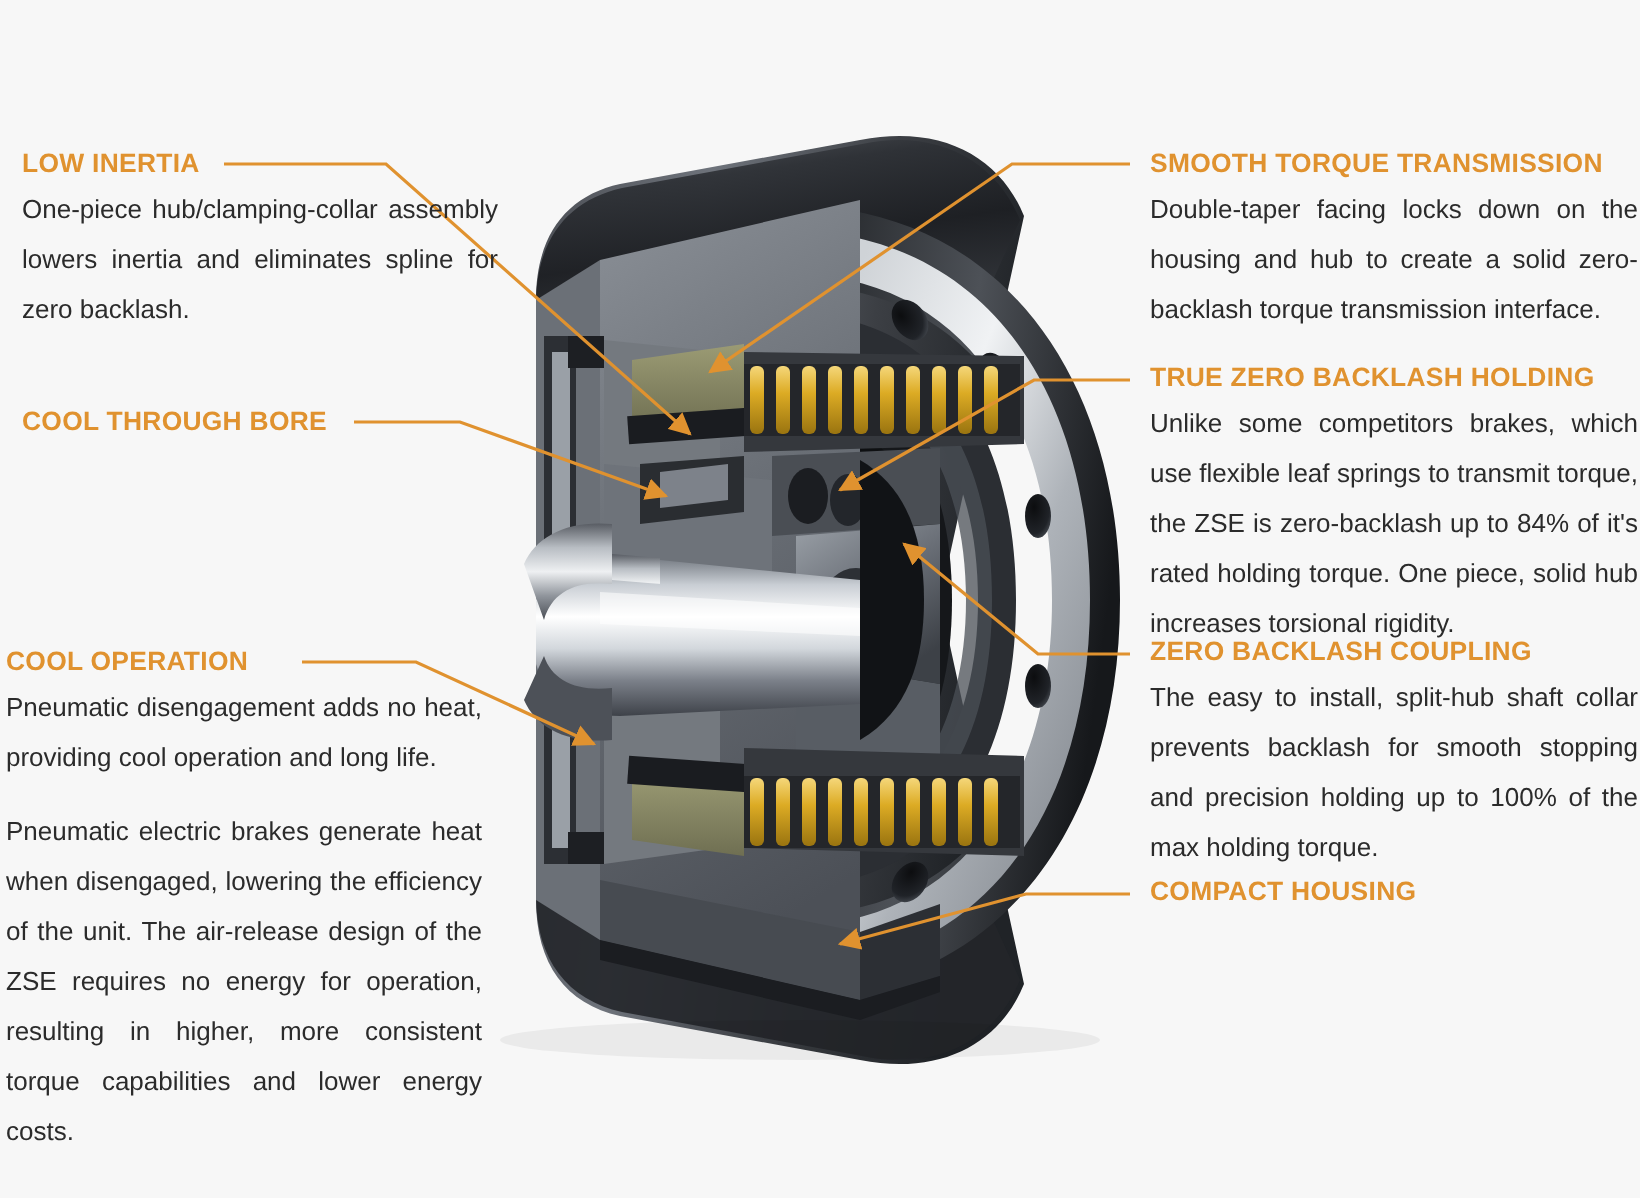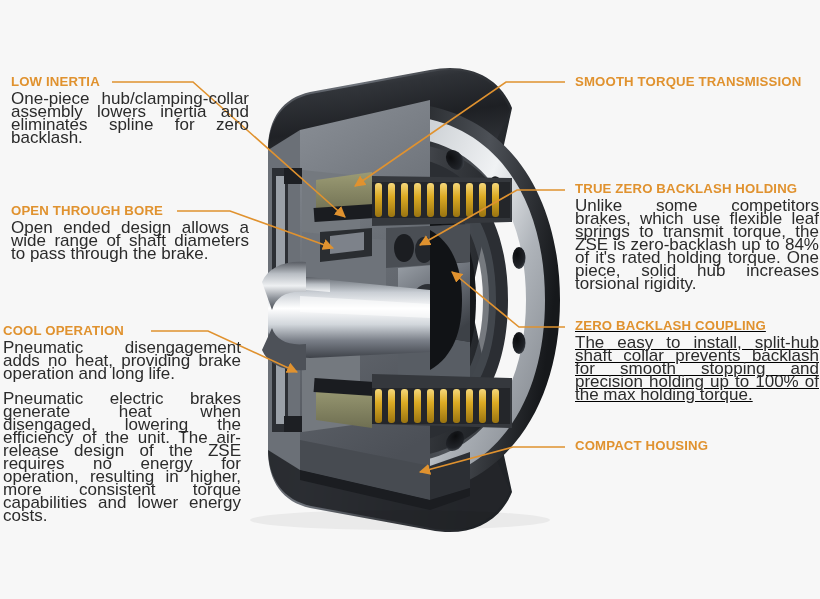--- a/index.html
+++ b/index.html
@@ -30,37 +30,37 @@
     font-size: 13.2px;
     font-weight: bold;
     letter-spacing: 0.15px;
     color: #e0922f;
     white-space: nowrap;
     margin: 0 0 3px 0;
     line-height: 15px;
   }
   .callout-body {
     font-family: "Liberation Sans", sans-serif;
-    font-size: 17px;
-    line-height: 13px;
+    font-size: 13px;
+    line-height: 25px;
     color: #2b2b2b;
     text-align: justify;
     margin: 0;
   }
   .callout-body + .callout-body { margin-top: 12px; }
 
   
   #cal-low-inertia      { left: 11px;  top: 74px;  }
   #cal-open-bore        { left: 11px;  top: 203px; }
   #cal-cool-operation   { left: 3px;  top: 323px; }
 
   
   #cal-smooth-torque    { left: 575px; top: 74px;  }
   #cal-true-zero        { left: 575px; top: 181px; }
-  #cal-zero-coupling    { left: 575px; top: 318px; text-decoration: underline; }
+  #cal-zero-coupling    { left: 575px; top: 318px; }
   #cal-compact-housing  { left: 575px; top: 438px; }
 
   
   #art, #leaders {
     position: absolute;
     left: 0; top: 0;
     width: 820px; height: 599px;
   }
   #leaders { pointer-events: none; }
 </style>
@@ -298,32 +298,32 @@
       <polyline points="565,447 513,447 420,472"></polyline>
     </g>
   </svg>
 
   <div class="callout" id="cal-low-inertia">
     <div class="callout-heading">LOW INERTIA</div>
     <p class="callout-body">One-piece hub/clamping-collar assembly lowers inertia and eliminates spline for zero backlash.</p>
   </div>
 
   <div class="callout" id="cal-open-bore">
-    <div class="callout-heading">OPEN THROUGH BORE</div>
-    <p class="callout-body">Open ended design allows a wide range of shaft diameters to pass through the brake.</p>
+    <div class="callout-heading">COOL THROUGH BORE</div>
   </div>
 
   <div class="callout" id="cal-cool-operation">
     <div class="callout-heading">COOL OPERATION</div>
-    <p class="callout-body">Pneumatic disengagement adds no heat, providing brake operation and long life.</p>
+    <p class="callout-body">Pneumatic disengagement adds no heat, providing cool operation and long life.</p>
     <p class="callout-body">Pneumatic electric brakes generate heat when disengaged,  lowering the efficiency of the unit. The air-release design of the ZSE requires no energy for operation, resulting in higher, more consistent torque capabilities and lower energy costs.</p>
   </div>
 
   <div class="callout right" id="cal-smooth-torque">
     <div class="callout-heading">SMOOTH TORQUE TRANSMISSION</div>
+    <p class="callout-body">Double-taper facing locks down on the housing and hub to create a solid zero-backlash torque transmission interface.</p>
   </div>
 
   <div class="callout right" id="cal-true-zero">
     <div class="callout-heading">TRUE ZERO BACKLASH HOLDING</div>
     <p class="callout-body">Unlike some competitors brakes, which use flexible leaf springs to transmit torque, the ZSE is zero-backlash up to 84% of it's rated holding torque. One piece, solid hub increases torsional rigidity.</p>
   </div>
 
   <div class="callout right" id="cal-zero-coupling">
     <div class="callout-heading">ZERO BACKLASH COUPLING</div>
     <p class="callout-body">The easy to install, split-hub shaft collar prevents backlash for smooth stopping and precision holding up to 100% of the max holding torque.</p>

